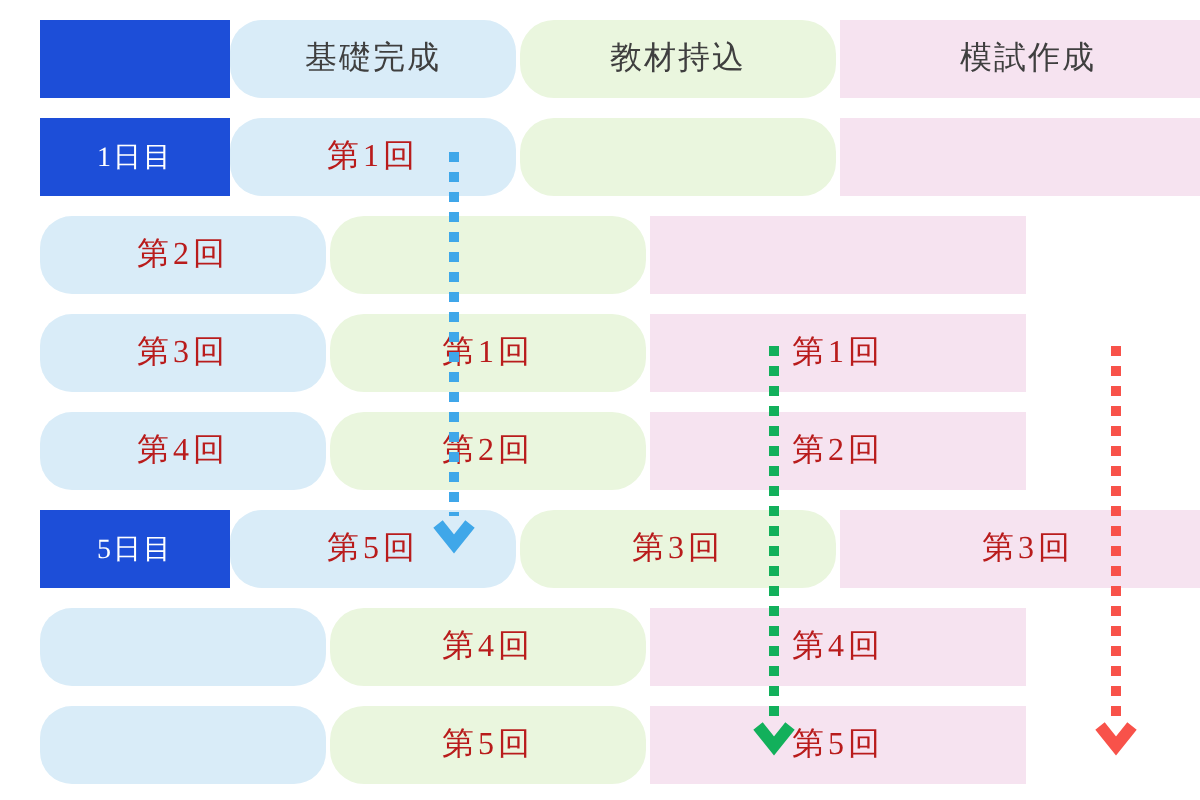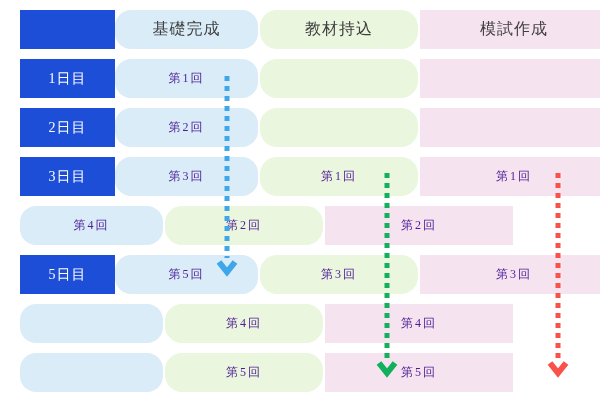--- a/index.html
+++ b/index.html
@@ -16,22 +16,22 @@
     width:95px;height:100%;
     background:#1d4ed8;
     color:#ffffff;
     display:flex;align-items:center;justify-content:center;
     font-size:14px;letter-spacing:1px;
     flex:none;
   }
   .cell{
     height:100%;
     display:flex;align-items:center;justify-content:center;
-    font-size:12px;letter-spacing:2px;
-    color:#4c1d95;
+    font-size:16px;letter-spacing:2px;
+    color:#b91c1c;
     flex:none;
   }
   .c1{width:143px;border-radius:16px;}
   .c2{width:158px;margin-left:2px;border-radius:17px;}
   .c3{width:188px;margin-left:2px;}
   .col-blue{background:#d9ecf8;}
   .col-green{background:#eaf6de;}
   .col-pink{background:#f6e3f0;}
   .header .cell{font-size:16px;letter-spacing:1px;color:#3f3f3f;}
   .arrow{position:absolute;pointer-events:none;}
@@ -51,28 +51,26 @@
   </div>
 
   <div class="row">
     <div class="label-cell">1日目</div>
     <div class="cell c1 col-blue">第1回</div>
     <div class="cell c2 col-green"></div>
     <div class="cell c3 col-pink"></div>
   </div>
 
   <div class="row">
-    <div class="label-cell">2日目</div>
     <div class="cell c1 col-blue">第2回</div>
     <div class="cell c2 col-green"></div>
     <div class="cell c3 col-pink"></div>
   </div>
 
   <div class="row">
-    <div class="label-cell">3日目</div>
     <div class="cell c1 col-blue">第3回</div>
     <div class="cell c2 col-green">第1回</div>
     <div class="cell c3 col-pink">第1回</div>
   </div>
 
   <div class="row">
     <div class="cell c1 col-blue">第4回</div>
     <div class="cell c2 col-green">第2回</div>
     <div class="cell c3 col-pink">第2回</div>
   </div>

